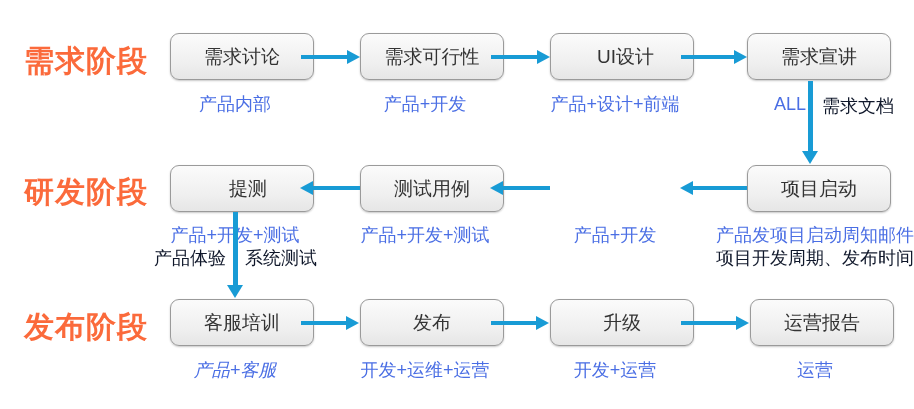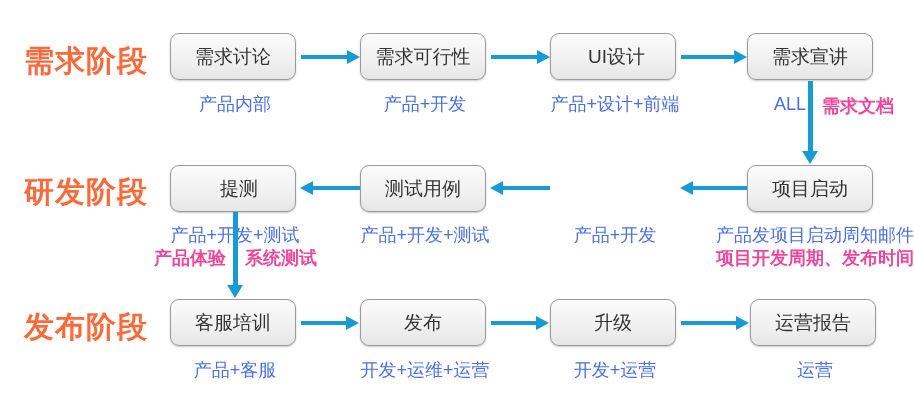--- a/index.html
+++ b/index.html
@@ -5,32 +5,32 @@
   html,body { margin:0; padding:0; background:#ffffff; }
   .canvas {
     position:relative; width:914px; height:409px; background:#ffffff;
     font-family:"Liberation Sans","DejaVu Sans",sans-serif; overflow:hidden;
   }
   .phase {
     position:absolute; font-size:30px; font-weight:600; color:#fb6a3b;
     letter-spacing:1px; white-space:nowrap;
   }
   .node {
-    position:absolute; width:126px; height:47px; box-sizing:border-box;
+    position:absolute; width:144px; height:47px; box-sizing:border-box;
     border:1px solid #9a9a9a; border-radius:9px;
     background:linear-gradient(180deg,#fbfbfb 0%,#efefef 65%,#e6e6e6 100%);
     box-shadow:0 1px 2px rgba(0,0,0,0.22);
     display:flex; align-items:center; justify-content:center;
     font-size:19px; color:#333333; white-space:nowrap;
   }
   .sub {
     position:absolute; font-size:18px; text-align:center; white-space:nowrap;
   }
   .blue   { color:#4a6ee4; }
-  .orange { color:#ec4899;font-weight:bold; }
+  .orange { color:#0f172a; }
   .shaft-h { position:absolute; height:4px; background:#189bd5; }
   .shaft-v { position:absolute; width:5px;  background:#189bd5; }
   .head-right {
     position:absolute; width:0; height:0;
     border-top:7px solid transparent; border-bottom:7px solid transparent;
     border-left:13px solid #189bd5;
   }
   .head-left {
     position:absolute; width:0; height:0;
     border-top:7px solid transparent; border-bottom:7px solid transparent;
@@ -108,21 +108,21 @@
     <div class="head-down" style="left:227px; top:285px;"></div>
   </div>
   <div class="sub orange" style="left:150px; top:246px; width:76px; text-align:right;">产品体验</div>
   <div class="sub orange" style="left:245px; top:246px; text-align:left;">系统测试</div>
 
   <div class="node" style="left:170px; top:299px;">客服培训</div>
   <div class="node" style="left:360px; top:299px;">发布</div>
   <div class="node" style="left:550px; top:299px;">升级</div>
   <div class="node" style="left:750px; top:299px;">运营报告</div>
 
-  <div class="sub blue" style="left:150px; top:358px; width:170px;">产品+客服</div>
+  <div class="sub blue" style="left:150px; top:358px; width:170px;font-style:italic;">产品+客服</div>
   <div class="sub blue" style="left:340px; top:358px; width:170px;">开发+运维+运营</div>
   <div class="sub blue" style="left:530px; top:358px; width:170px;">开发+运营</div>
   <div class="sub blue" style="left:730px; top:358px; width:170px;">运营</div>
 
   <div>
     <div class="shaft-h" style="left:301px; top:321px; width:46px;"></div>
     <div class="head-right" style="left:346px; top:316px;"></div>
   </div>
   <div>
     <div class="shaft-h" style="left:491px; top:321px; width:46px;"></div>

